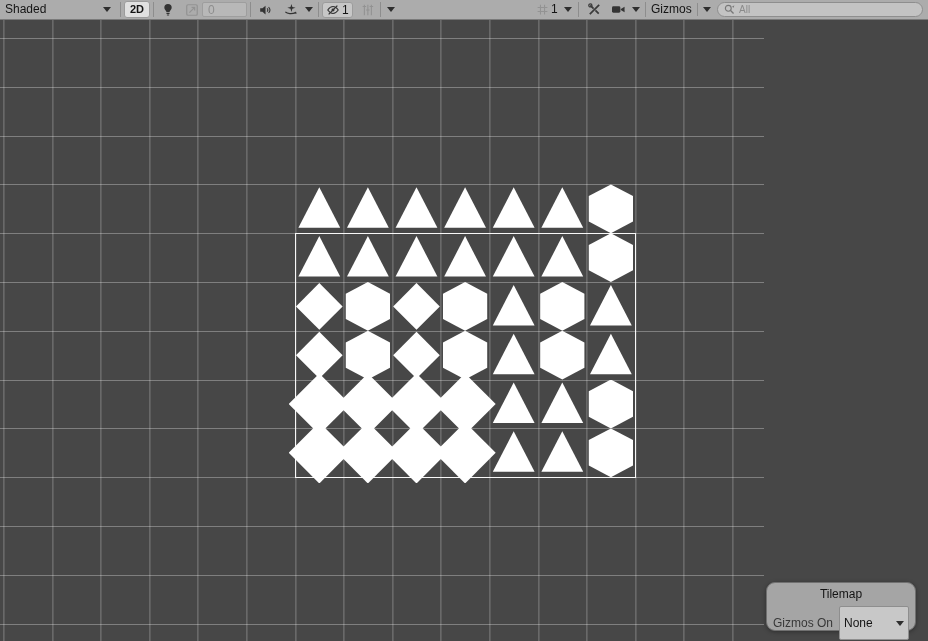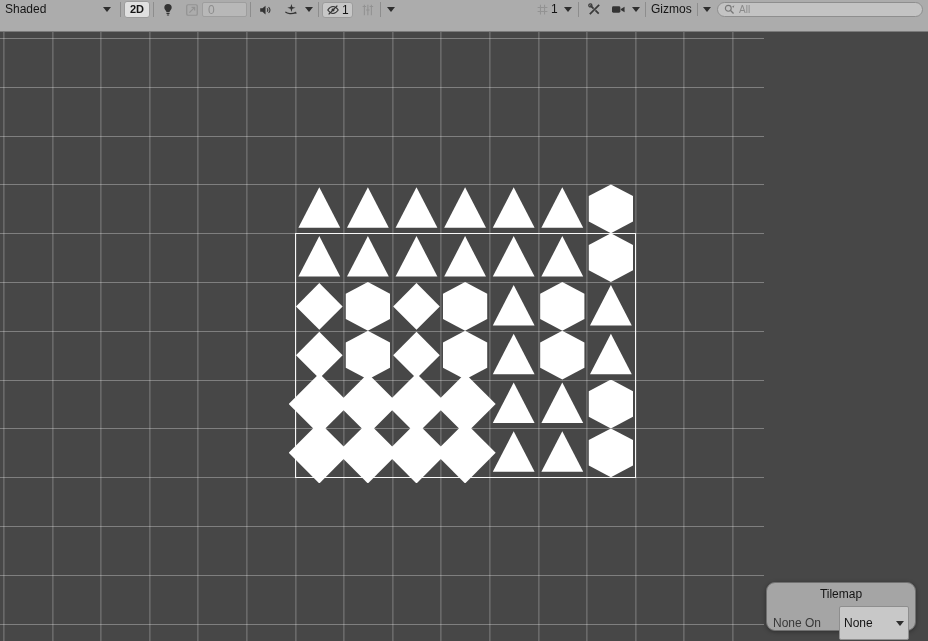--- a/index.html
+++ b/index.html
@@ -1,20 +1,20 @@
 <!DOCTYPE html>
 <html><head>
 <meta charset="utf-8">
 <style>
   * { margin:0; padding:0; box-sizing:border-box; }
   html,body { width:928px; height:641px; overflow:hidden; font-family:"Liberation Sans", sans-serif; background:#474747; }
 
   
   .toolbar {
-    position:absolute; top:0; left:0; width:928px; height:32px;
+    position:absolute; top:0; left:0; width:928px; height:20px;
     background:#ACACAC; border-bottom:1px solid #7A7A7A; z-index:20;
   }
   .tb-item { position:absolute; top:1px; height:17px; display:flex; align-items:center; }
   .tb-sep { position:absolute; top:2px; width:1px; height:15px; background:#8D8D8D; }
   .tb-label { font-size:12px; color:#141414; line-height:17px; }
   .tb-btn { justify-content:center; border-radius:3px; cursor:default; }
   .tb-btn.on { background:#E0E0E0; border:1px solid #9C9C9C; }
   .chev { width:0; height:0; border-left:4px solid transparent; border-right:4px solid transparent; border-top:5px solid #2E2E2E; }
   .tb-field {
     top:2px; height:15px; background:#B8B8B8; border:1px solid #9E9E9E; border-radius:2px;
@@ -319,20 +319,20 @@
       <div class="tile" style="left: 291.6px; top: 244px;">
         <div class="shape hex"></div>
       </div>
     </div>
 
   <div class="selection-rect"></div>
 
   <div class="tm-panel">
     <div class="tm-title">Tilemap</div>
     <div class="tm-row">
-      <span class="tm-label">None On</span>
+      <span class="tm-label">Gizmos On</span>
       <div class="tm-dd">
         <span class="tb-label">None</span>
         <span class="chev"></span>
       </div>
     </div>
   </div>
 </div>
 
 </body></html>

